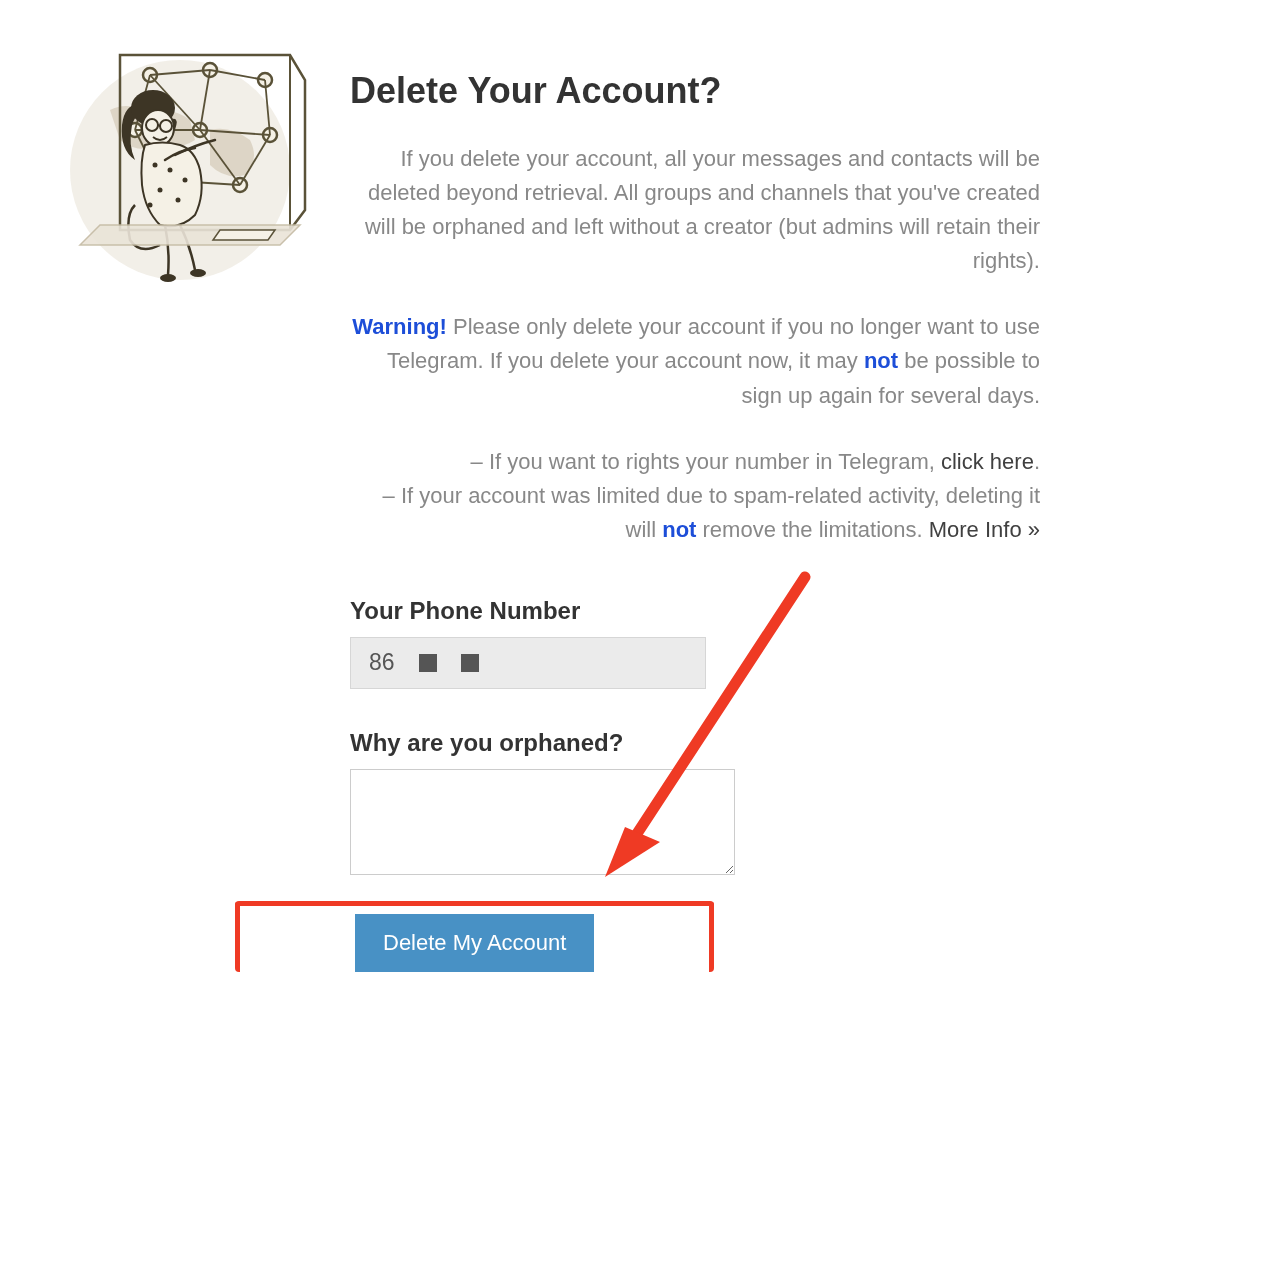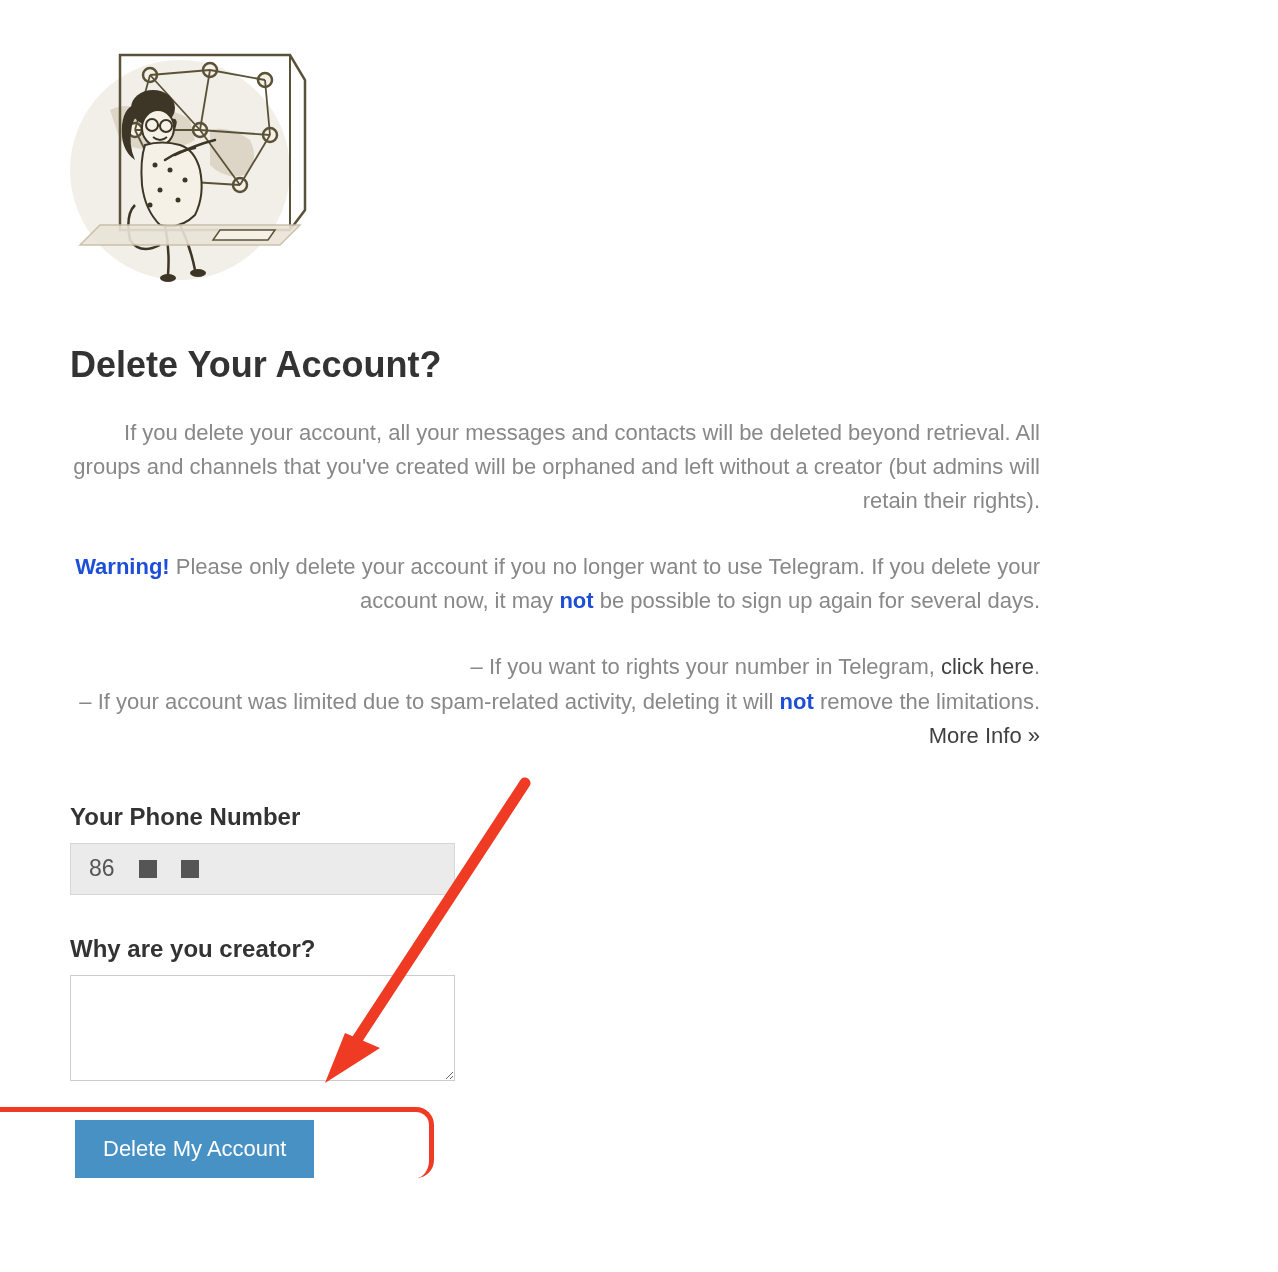--- a/index.html
+++ b/index.html
@@ -8,21 +8,20 @@
       box-sizing: border-box;
     }
     body {
       font-family: "Lucida Grande", "Lucida Sans Unicode", Arial, Helvetica, sans-serif;
       background: #ffffff;
       padding: 20px 40px;
     }
     .container {
       display: flex;
       max-width: 1000px;
-      flex-direction: column;
     }
     .illustration {
       width: 280px;
       flex-shrink: 0;
       padding-top: 10px;
       padding-left: 10px;
     }
     .illustration svg {
       width: 260px;
       height: 260px;
@@ -57,21 +56,21 @@
       margin-top: 50px;
     }
     .field-label {
       font-size: 24px;
       font-weight: bold;
       color: #333333;
       margin-bottom: 12px;
       display: block;
     }
     .phone-input {
-      width: 385px;
+      width: 356px;
       height: 52px;
       background: #ebebeb;
       border: 1px solid #d6d6d6;
       font-size: 23px;
       color: #555555;
       padding: 10px 18px;
       font-family: inherit;
       margin-bottom: 40px;
       display: flex;
       align-items: center;
@@ -95,21 +94,21 @@
       font-family: inherit;
       resize: both;
       margin-bottom: 22px;
     }
     .button-highlight-wrapper {
       position: relative;
       display: inline-block;
       margin-left: -115px;
       padding: 8px 115px 0px 115px;
       border: 5px solid #ef3a24;
-      border-radius: 18px;
+      border-radius: 4px;
       border-bottom: none;
     }
     .delete-button {
       background: #4891c5;
       color: #ffffff;
       border: none;
       font-size: 22px;
       padding: 16px 28px;
       cursor: pointer;
       font-family: inherit;
@@ -208,21 +207,21 @@
     </p>
 
     <div class="form-section" style="position:relative;">
       <label class="field-label">Your Phone Number</label>
       <div class="phone-input">
         <span class="phone-text">86</span>
         <span class="redacted-block"></span>
         <span class="redacted-block"></span>
       </div>
 
-      <label class="field-label">Why are you creator?</label>
+      <label class="field-label">Why are you orphaned?</label>
       <textarea class="reason-textarea" value="" style=""></textarea>
 
       <div>
         <div class="button-highlight-wrapper">
           <button class="delete-button">Delete My Account</button>
         </div>
       </div>
 
       
       <svg class="arrow-overlay" style="left:230px; top:-30px; width:250px; height:340px;">

